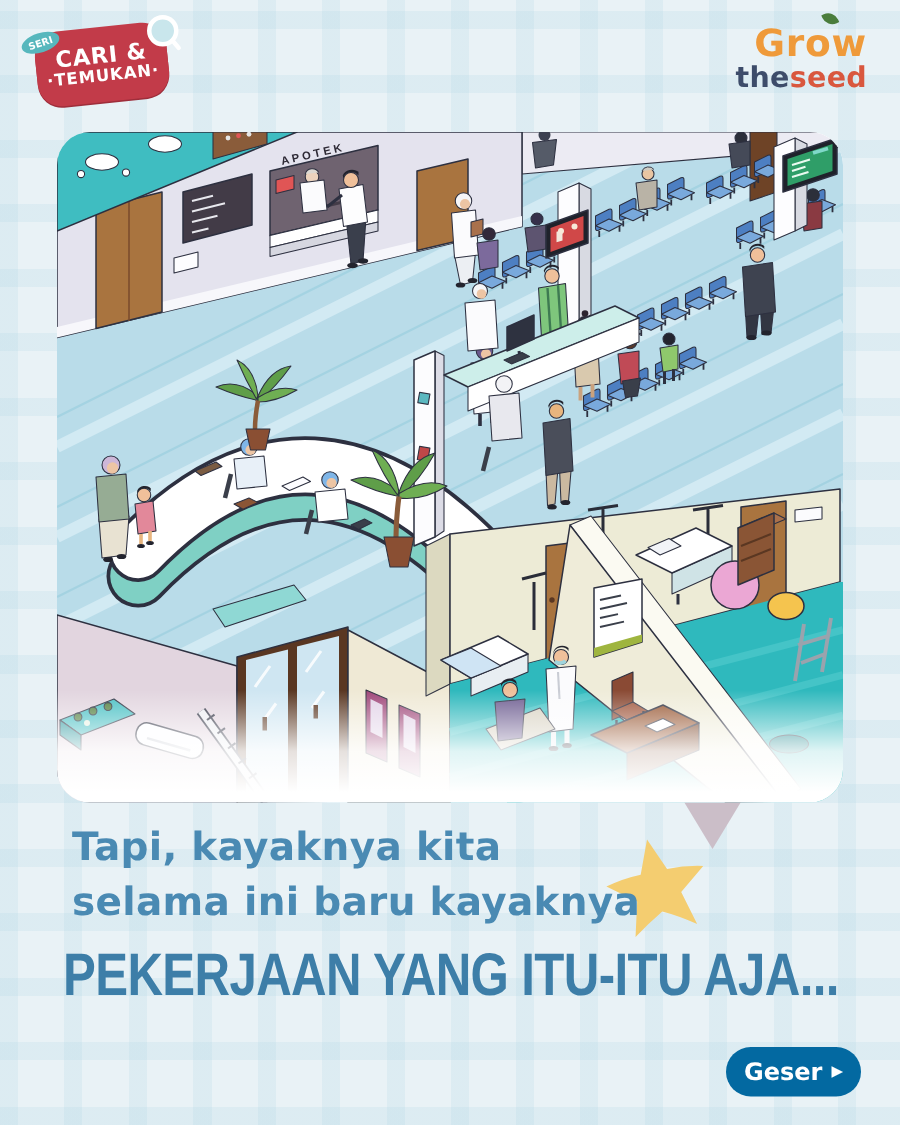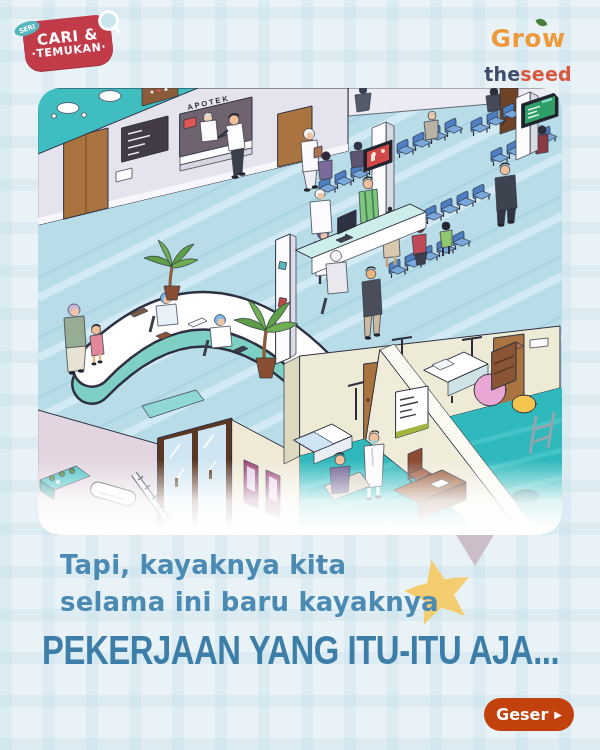--- a/index.html
+++ b/index.html
@@ -27,46 +27,46 @@
   }
   .magnifier{
     position:absolute;right:-3px;top:-6px;width:15px;height:15px;border-radius:50%;
     background:#c9e6ec;border:3.5px solid #fff;z-index:6;
   }
   .magnifier::after{
     content:"";position:absolute;right:-3px;bottom:-6px;width:3px;height:8px;background:#fff;
     border-radius:2px;transform:rotate(-40deg);
   }
   
-  .brand{position:absolute;right:22px;top:26px;width:100px;text-align:center;z-index:5;line-height:1}
+  .brand{position:absolute;right:22px;top:16px;width:100px;text-align:right;z-index:5;line-height:1}
   .brand-grow{font-size:25px;font-weight:bold;color:#ef9a3a;letter-spacing:.5px}
   .brand-grow .o{position:relative}
   .brand-grow .o::after{
     content:"";position:absolute;top:-6px;right:-4px;width:9px;height:9px;background:#4a7d3c;
     border-radius:0 80% 0 80%;transform:rotate(-25deg);
   }
-  .brand-line2{margin-top:14px;font-size:19px;font-weight:bold;letter-spacing:.2px}
+  .brand-line2{margin-top:2px;font-size:19px;font-weight:bold;letter-spacing:.2px}
   .brand-the{color:#3d4c6a}
   .brand-seed{color:#d9573e}
   
   .card{position:absolute;left:38px;top:88px;width:524px;height:447px;background:#fff;
     border-radius:22px;overflow:hidden;z-index:2}
   .card svg{display:block}
   .card-tail{position:absolute;left:452px;top:528px;width:46px;height:38px;background:#cbbec8;
     clip-path:polygon(0 0,100% 0,50% 100%);z-index:1}
   
-  .caption{position:absolute;left:60px;top:547px;z-index:4;color:#4a8ab3;font-weight:600;
+  .caption{position:absolute;left:48px;top:547px;z-index:4;color:#4a8ab3;font-weight:600;
     font-size:26px;line-height:37px;letter-spacing:.2px}
   .headline{position:absolute;left:42px;top:628px;z-index:4;color:#3d7ea8;font-weight:bold;
     font-family:"Liberation Sans",sans-serif;font-size:40px;letter-spacing:-.5px;
     transform:scaleX(.82);transform-origin:left center;white-space:nowrap}
   
   .star{position:absolute;left:400px;top:556px;z-index:3;transform:rotate(-12deg)}
   
-  .cta{position:absolute;left:484px;top:698px;width:90px;height:33px;background:#c2410c;
+  .cta{position:absolute;left:484px;top:698px;width:90px;height:33px;background:#0369a1;
     border:none;border-radius:17px;display:flex;align-items:center;justify-content:center;gap:6px;
     color:#fff;font-family:"DejaVu Sans",sans-serif;font-weight:bold;font-size:16px;cursor:pointer;z-index:5}
   .cta .arrow{font-size:10px;line-height:10px}
   
   .o{stroke:#2d3040;stroke-width:1;stroke-linejoin:round;stroke-linecap:round}
   .t{stroke:#2d3040;stroke-width:.7;stroke-linejoin:round}
 </style>
 </head>
 <body>
 

